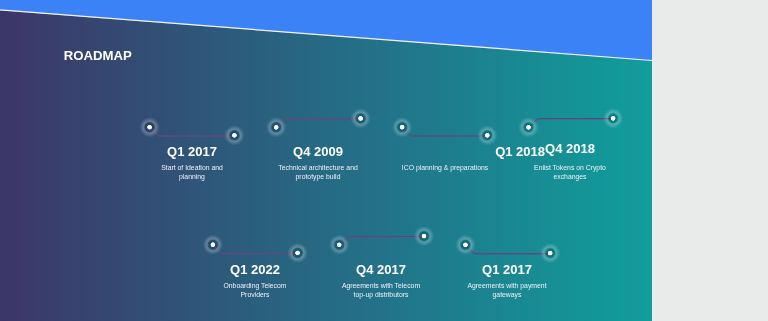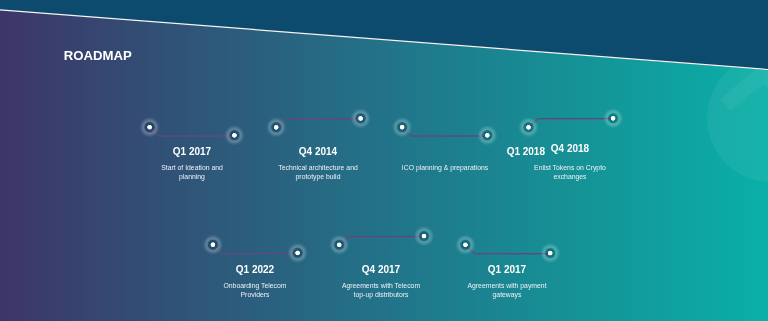--- a/index.html
+++ b/index.html
@@ -1,24 +1,24 @@
 <!DOCTYPE html>
 <html><head>
 <meta charset="utf-8">
 <title>Roadmap</title>
 <style>
   html,body{margin:0;padding:0;}
   body{width:768px;height:321px;overflow:hidden;background:#e9eaea;
        font-family:"Liberation Sans",sans-serif;}
-  #stage{position:relative;width:768px;height:321px;overflow:hidden;background:#0c4a6e;}
+  #stage{position:relative;width:652px;height:321px;overflow:hidden;background:#3b82f6;}
   .layer{position:absolute;left:0;top:0;width:768px;height:321px;}
   #fx{pointer-events:none;}
   .section-title{position:absolute;left:63.7px;top:49.2px;color:#ffffff;font-weight:bold;
          font-size:13.2px;letter-spacing:0px;line-height:13.2px;white-space:nowrap;}
-  .ms-title{position:absolute;color:#ffffff;font-weight:bold;font-size:10px;
+  .ms-title{position:absolute;color:#ffffff;font-weight:bold;font-size:13px;
             text-align:center;width:200px;line-height:9px;margin-left:-100px;}
   .ms-desc{position:absolute;color:#eef2f8;font-size:6.85px;line-height:9.6px;
            text-align:center;width:160px;margin-left:-80px;}
 </style>
 </head>
 <body>
 
 <div id="stage">
 
   <svg class="layer" id="bg" viewBox="0 0 768 321">
@@ -156,21 +156,21 @@
   </svg>
 
   <div class="section-title">ROADMAP</div>
 
   <div id="labels">
       <div class="ms-title" style="left: 192px; top: 147.3px;">Q1 2017</div>
       <div class="ms-desc" style="left: 192px; top: 162.7px;">
         <div>Start of Ideation and</div>
         <div>planning</div>
       </div>
-      <div class="ms-title" style="left: 318px; top: 147.3px;">Q4 2014</div>
+      <div class="ms-title" style="left: 318px; top: 147.3px;">Q4 2009</div>
       <div class="ms-desc" style="left: 318px; top: 162.7px;">
         <div>Technical architecture and</div>
         <div>prototype build</div>
       </div>
       <div class="ms-title" style="left: 445px; top: 147.3px; text-align: right;">Q1 2018</div>
       <div class="ms-desc" style="left: 445px; top: 162.7px;">
         <div>ICO planning &amp; preparations</div>
       </div>
       <div class="ms-title" style="left: 570px; top: 144px;">Q4 2018</div>
       <div class="ms-desc" style="left: 570px; top: 162.7px;">

